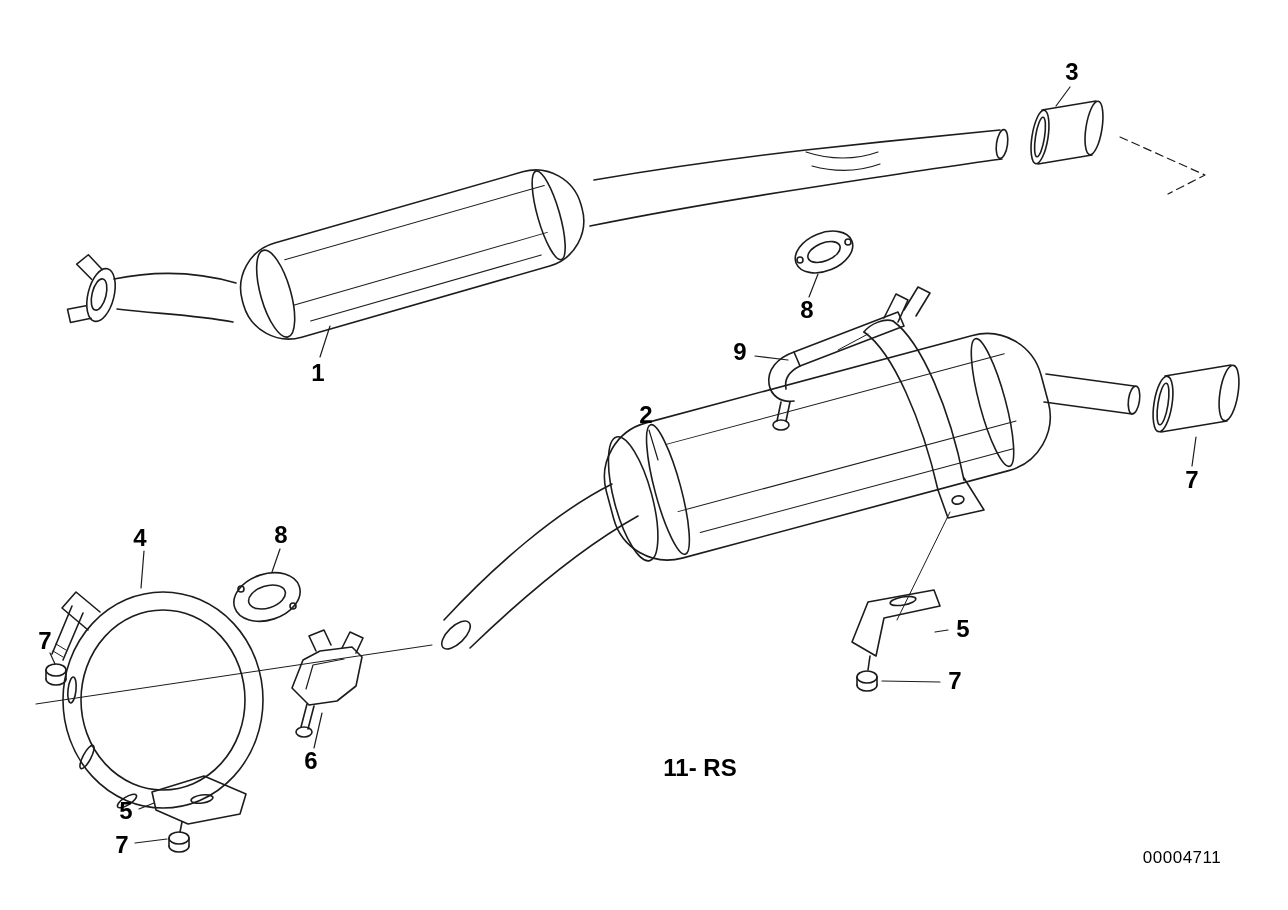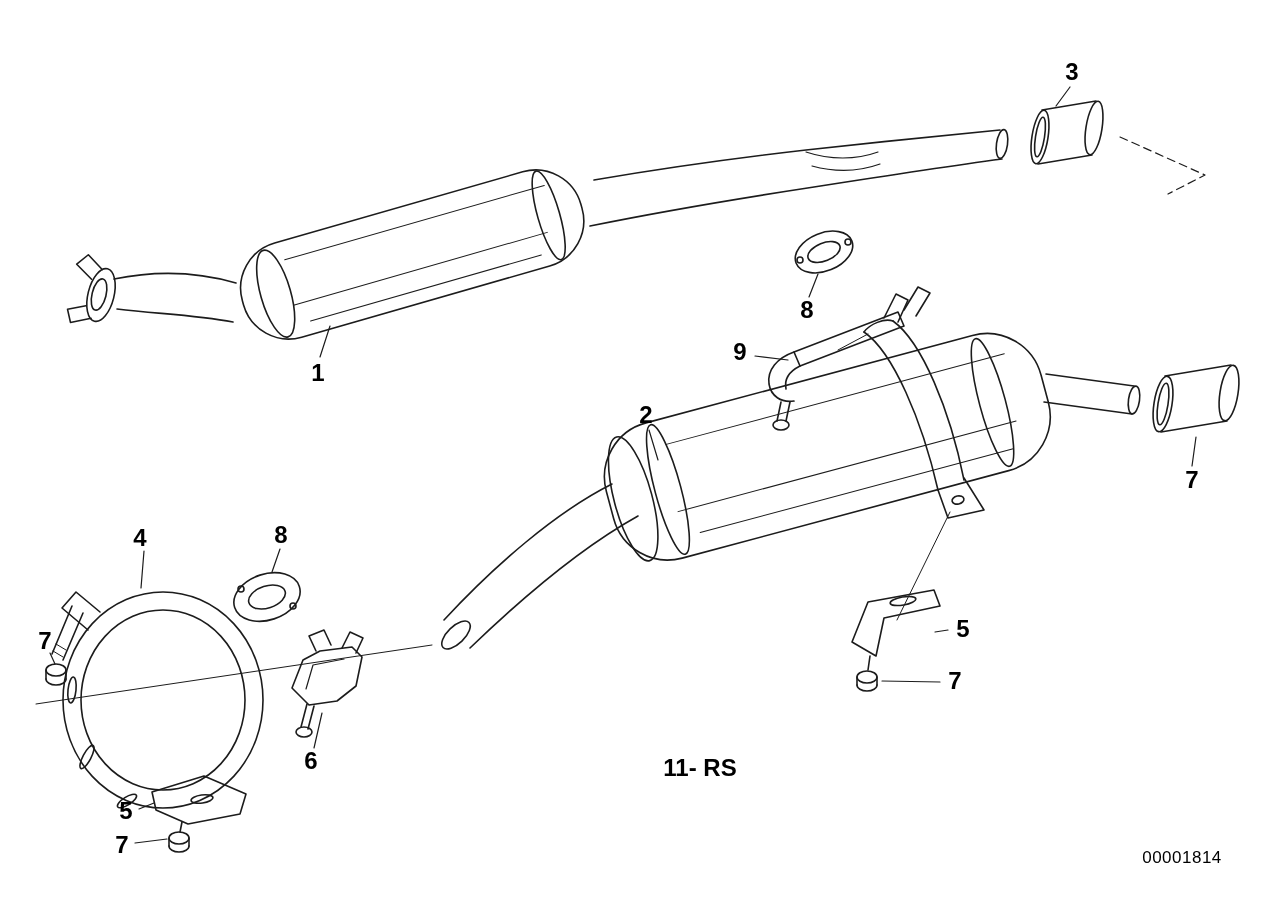--- a/index.html
+++ b/index.html
@@ -216,15 +216,15 @@
   <div class="callout" style="left:740px;top:352px">9</div>
   <div class="callout" style="left:1192px;top:480px">7</div>
   <div class="callout" style="left:963px;top:629px">5</div>
   <div class="callout" style="left:955px;top:681px">7</div>
   <div class="callout" style="left:311px;top:761px">6</div>
   <div class="callout" style="left:45px;top:641px">7</div>
   <div class="callout" style="left:126px;top:811px">5</div>
   <div class="callout" style="left:122px;top:845px">7</div>
 
   <div class="legend-label" style="left:700px;top:768px">11- RS</div>
-  <div class="doc-number" style="left:1182px;top:858px">00001814</div>
+  <div class="doc-number" style="left:1182px;top:858px">00004711</div>
 
 </div>
 
 </body></html>

